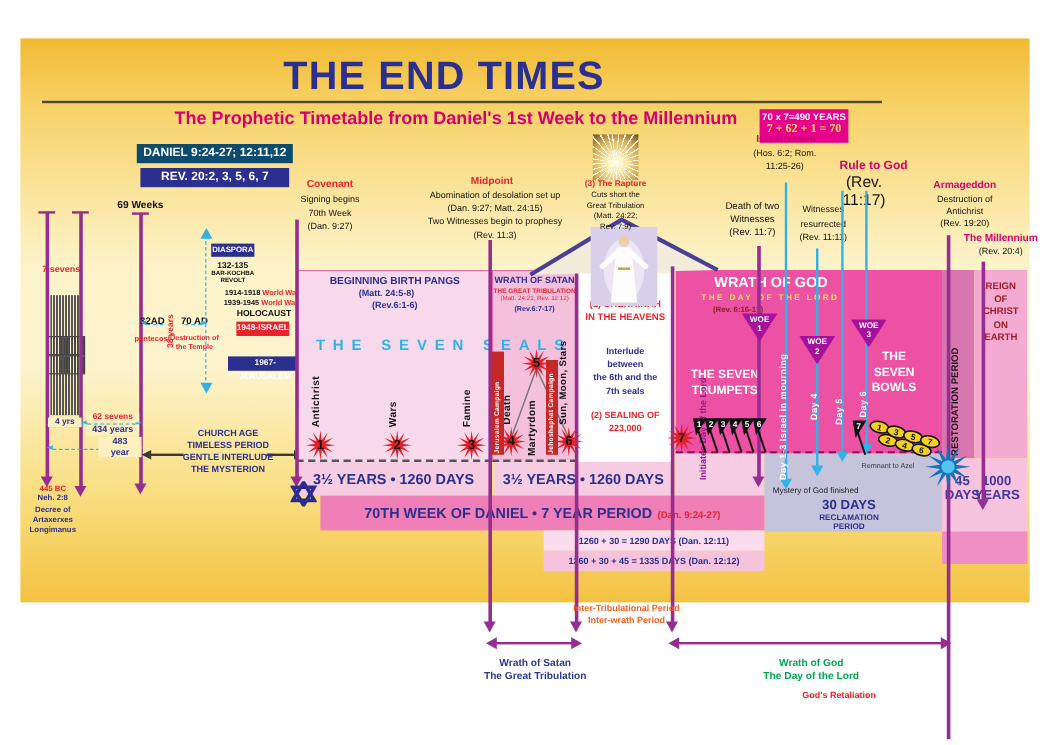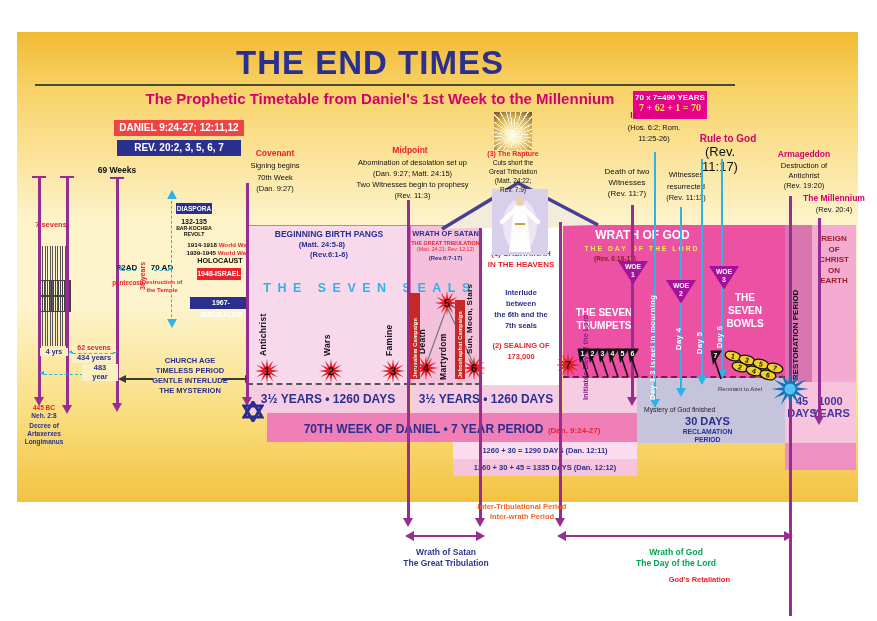--- a/index.html
+++ b/index.html
@@ -62,21 +62,21 @@
   <div id="canvas"></div>
 
   <div class="t c xb navy" style="left:130px;top:44px;width:480px;font-size:33px;letter-spacing:1px;">THE END TIMES</div>
   <div class="t" style="left:35px;top:84px;width:700px;height:2px;background:#4a4a2e;"></div>
   <div class="t c b mag" style="left:100px;top:90px;width:560px;font-size:15px;">The Prophetic Timetable from Daniel's 1st Week to the Millennium</div>
 
   <div class="badge" style="left:633px;top:91px;width:74px;height:28px;background:#e6008c;padding-top:2px;box-sizing:border-box;">
     <div style="font-size:8px;">70 x 7=490 YEARS</div>
     <div class="yel" style="font-size:10px;font-family:Liberation Serif, serif;">7 + 62 + 1 = 70</div>
   </div>
-  <div class="badge" style="left:114px;top:120px;width:130px;height:16px;line-height:16px;font-size:10px;background:#ef4444;">DANIEL 9:24-27; 12:11,12</div>
+  <div class="badge" style="left:114px;top:120px;width:130px;height:16px;line-height:16px;font-size:10px;background:#0c4a6e;">DANIEL 9:24-27; 12:11,12</div>
   <div class="badge" style="left:117px;top:140px;width:124px;height:16px;line-height:16px;font-size:10px;background:#2b2f8e;">REV. 20:2, 3, 5, 6, 7</div>
 
   <div class="t c b blk" style="left:88px;top:166px;width:58px;font-size:8.5px;">69 Weeks</div>
   <div class="t c b red" style="left:34px;top:221px;width:34px;font-size:7.5px;">7 sevens</div>
 
   <div class="hatchcol" style="left:42px;top:246px;width:24px;height:100px;"></div>
   <div class="hatchbox" style="left:39px;top:280px;width:30px;height:14px;"></div>
   <div class="hatchbox" style="left:39px;top:296px;width:30px;height:14px;"></div>
 
   <div class="t" style="left:32px;top:176px;width:14px;height:2px;background:#962d91;"></div>
@@ -173,21 +173,21 @@
   <div class="t c b navy" style="left:414px;top:255px;width:63px;font-size:6px;">(Rev.6:7-17)</div>
   <div class="t c cyn" style="left:252px;top:281px;width:236px;font-size:12.5px;font-weight:900;letter-spacing:6.5px;">THE SEVEN SEALS</div>
 
   <div class="t c b red pre" style="left:482px;top:249px;width:78px;font-size:8px;line-height:10.5px;">(1) SHEKHINAH
 IN THE HEAVENS</div>
   <div class="t c b navy pre" style="left:484px;top:287px;width:74px;font-size:7.5px;line-height:11px;">Interlude
 between
 the 6th and the
 7th seals</div>
   <div class="t c b red pre" style="left:482px;top:340px;width:78px;font-size:7.5px;line-height:11px;">(2) SEALING OF
-173,000</div>
+223,000</div>
 
   <div class="t c wht" style="left:565px;top:229px;width:155px;font-size:12px;font-weight:900;">WRATH OF GOD</div>
   <div class="t c b yel" style="left:567px;top:245px;width:150px;font-size:6.8px;letter-spacing:2px;">THE DAY OF THE LORD</div>
   <div class="t c b maroon" style="left:575px;top:255px;width:80px;font-size:6.5px;">(Rev. 6:16-17)</div>
   <div class="t c xb wht pre" style="left:568px;top:306px;width:72px;font-size:10px;line-height:13px;">THE SEVEN
 TRUMPETS</div>
   <div class="t c xb wht pre" style="left:716px;top:291px;width:58px;font-size:10px;line-height:13px;">THE
 SEVEN
 BOWLS</div>
   <div class="t b vt" style="left:791px;top:235px;height:145px;font-size:8px;color:#111;">RESTORATION PERIOD</div>

